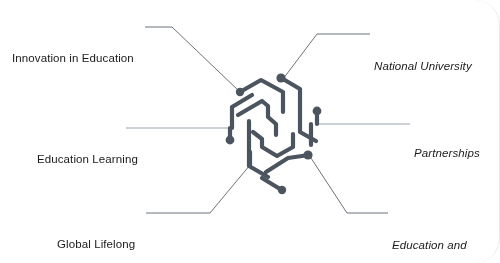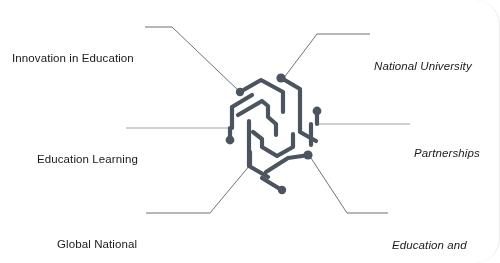--- a/index.html
+++ b/index.html
@@ -115,21 +115,21 @@
 
   <div class="label label-left" id="label-lifelong-learning">
     <div>Education Learning</div>
   </div>
 
   <div class="label label-right" id="label-international-partnerships">
     <div>Partnerships</div>
   </div>
 
   <div class="label label-left" id="label-global-presence">
-    <div>Global National</div>
+    <div>Global Lifelong</div>
   </div>
 
   <div class="label label-right" id="label-competence-and-effectiveness">
     <div>Education and</div>
     
   </div>
 
 </div>
 
 </body></html>

